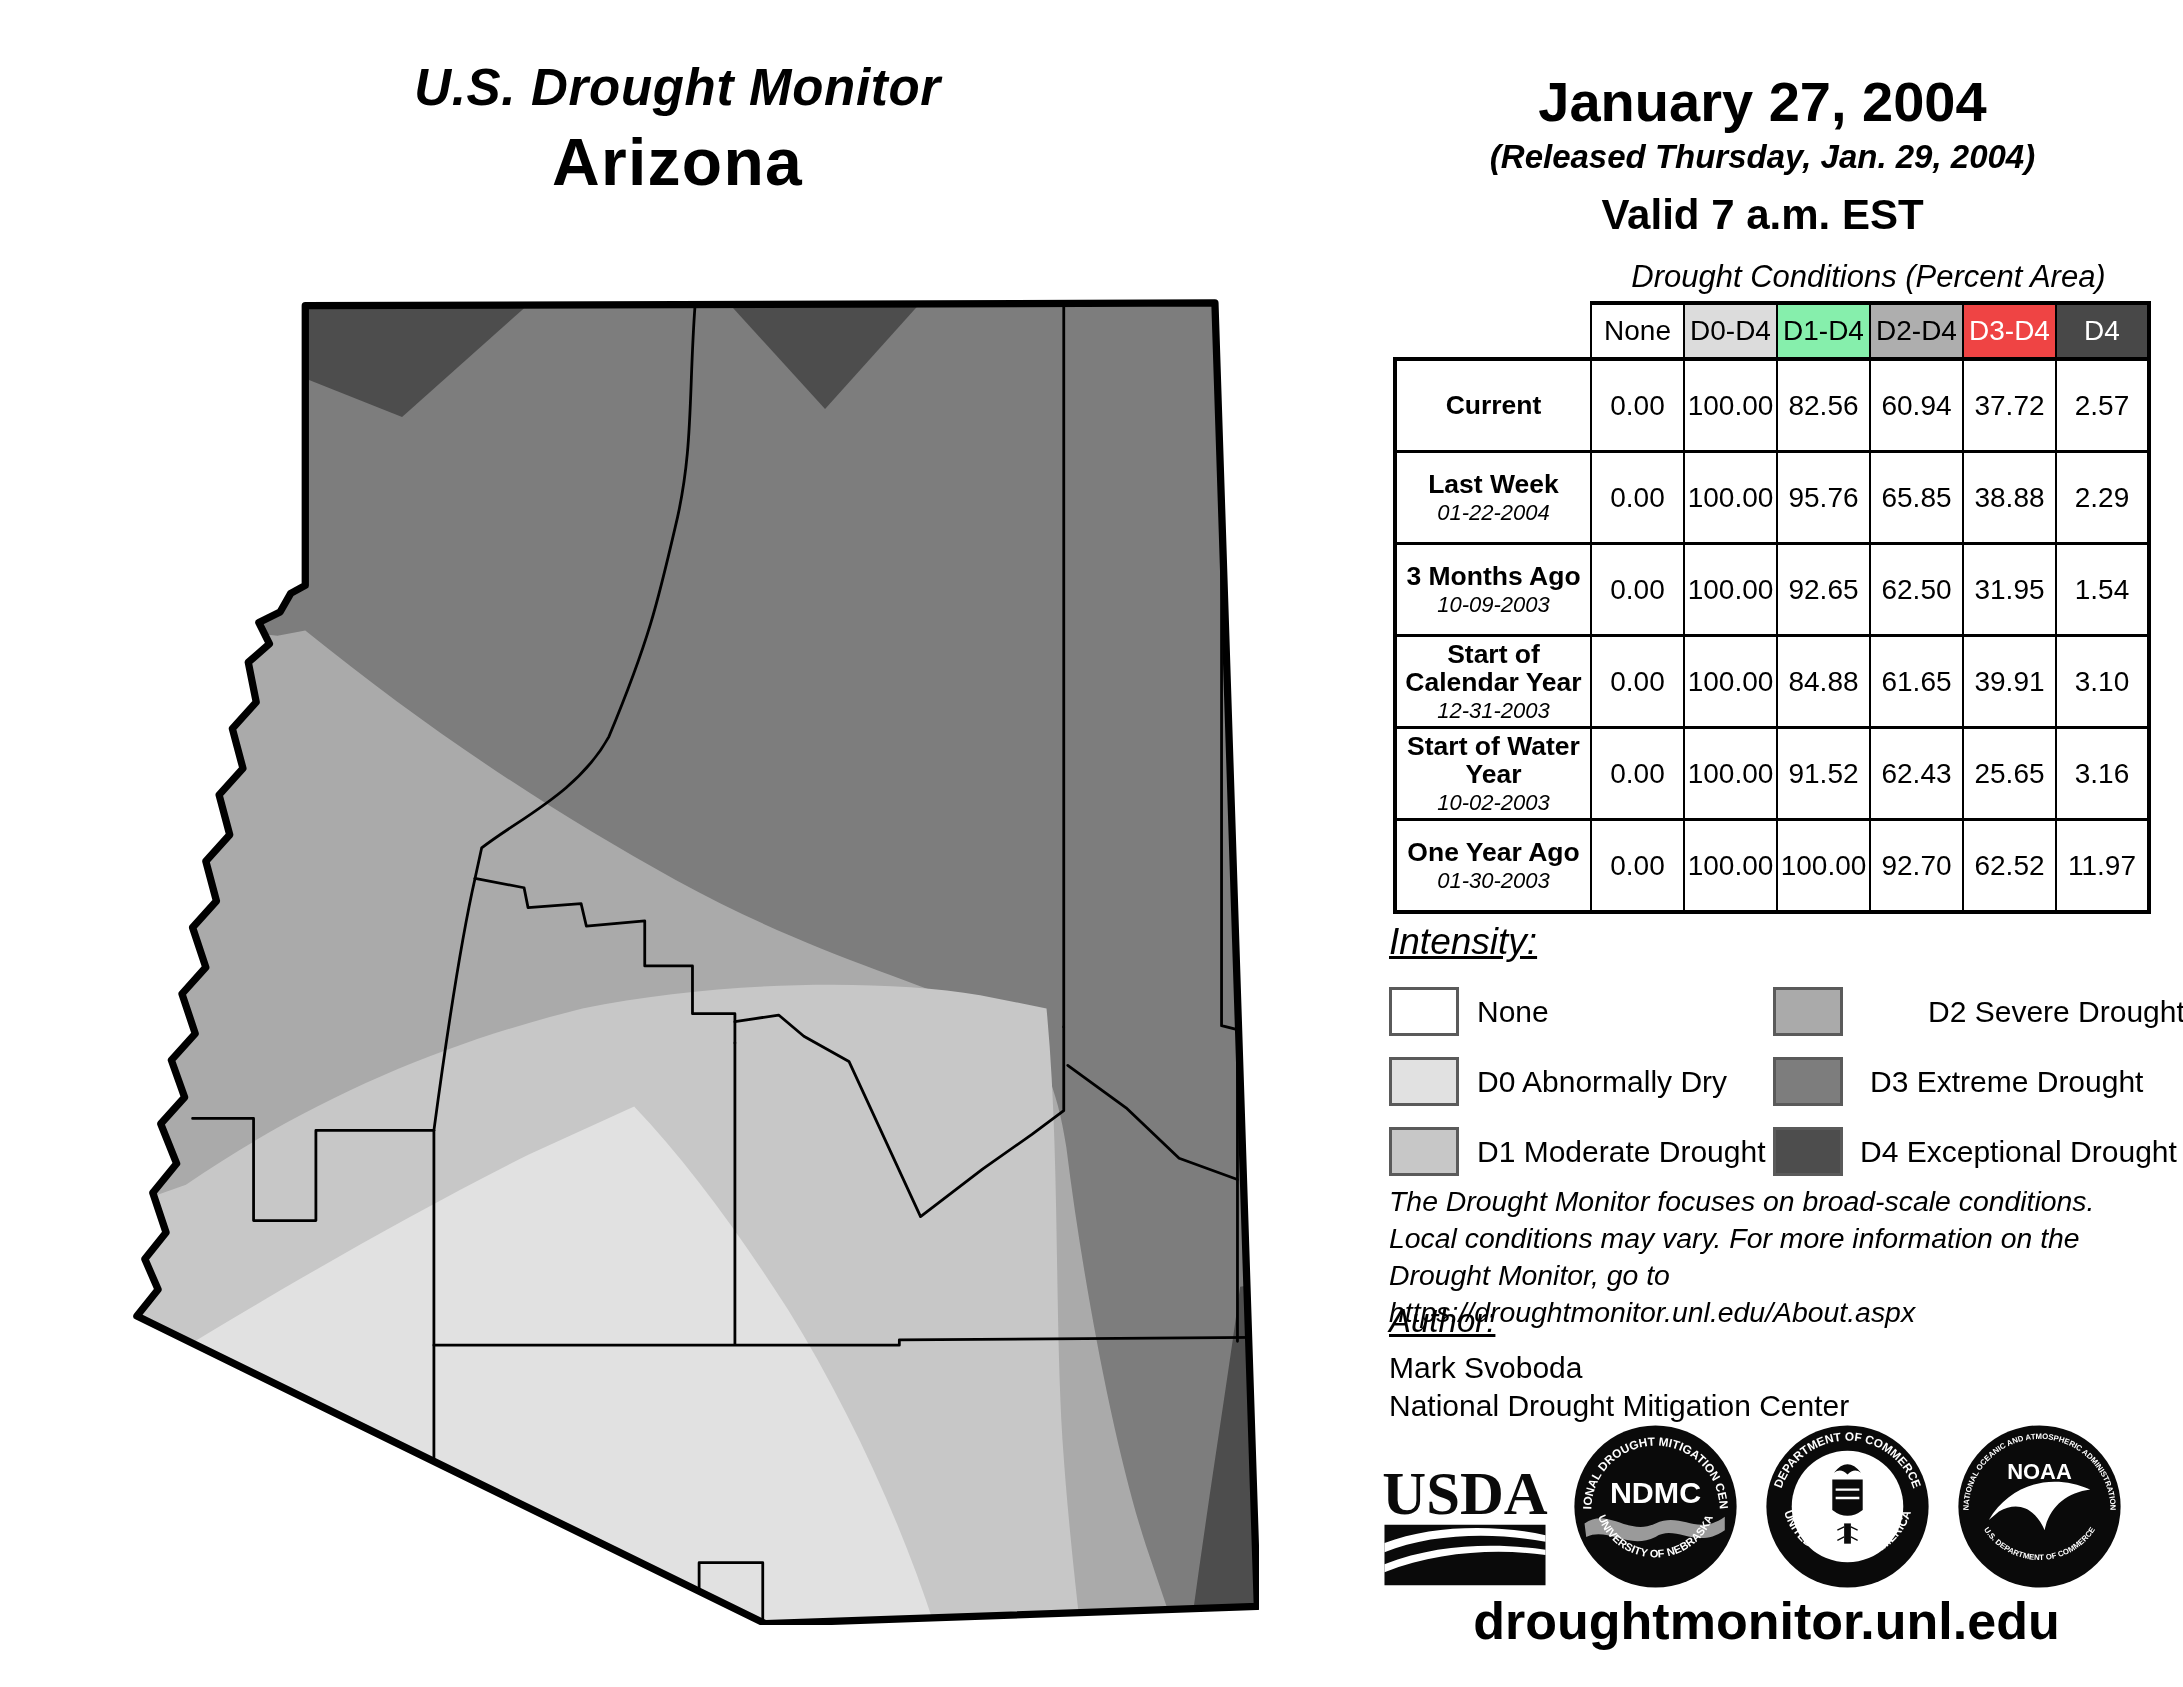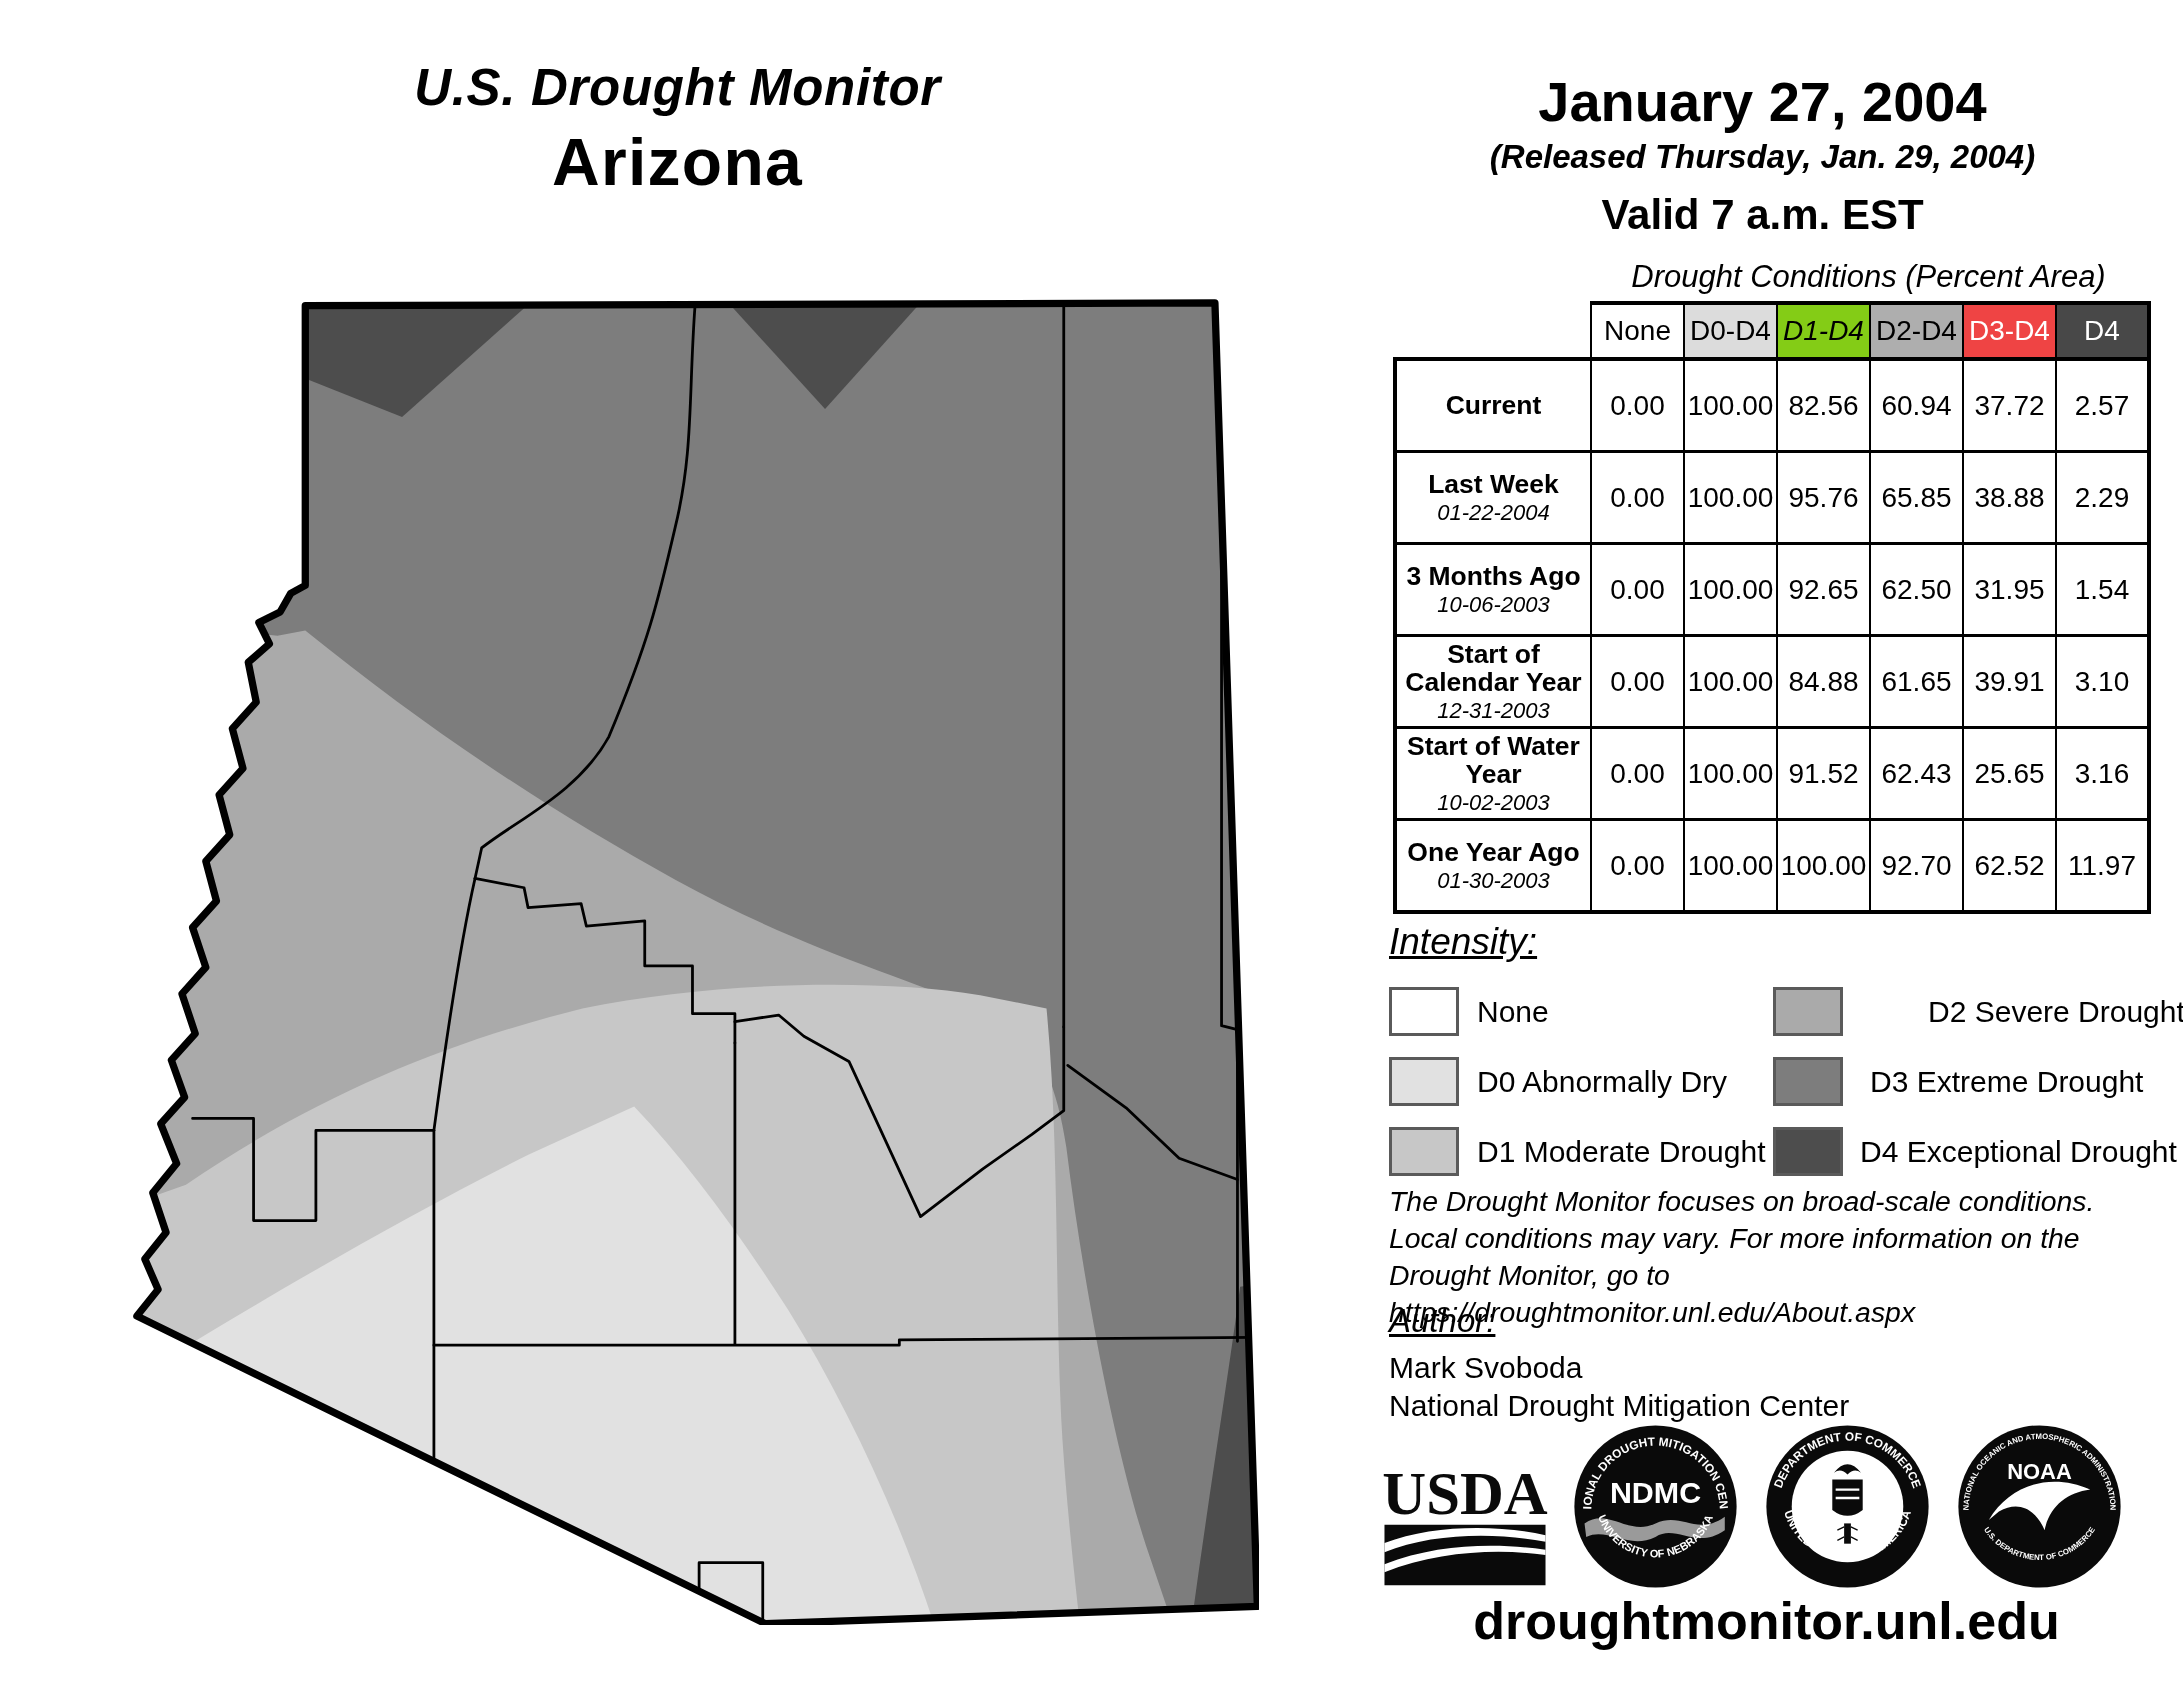--- a/index.html
+++ b/index.html
@@ -121,21 +121,21 @@
       <col style="width:93px">
         <col style="width:93px">
         <col style="width:93px">
         <col style="width:93px">
     </colgroup>
     <tbody>
         <tr class="hdr">
       <td class="corner"></td>
       <td style="background-color: rgb(255, 255, 255);">None</td>
       <td style="background-color: rgb(220, 220, 220);">D0-D4</td>
-      <td style="background-color: #84cc16; font-style: italic;">D1-D4</td>
+      <td style="background-color: #86efac;">D1-D4</td>
       <td style="background-color: rgb(174, 174, 174);">D2-D4</td>
       <td class="w" style="background-color: #ef4444;">D3-D4</td>
       <td class="w last" style="background-color: rgb(72, 72, 72);">D4</td>
     </tr>
     <tr class="body first">
       <td class="lbl">
             <span class="nm">Current</span>
           </td>
       <td>0.00</td>
       <td>100.00</td>
@@ -152,21 +152,21 @@
       <td>0.00</td>
       <td>100.00</td>
       <td>95.76</td>
       <td>65.85</td>
       <td>38.88</td>
       <td class="last">2.29</td>
     </tr>
     <tr class="body">
       <td class="lbl">
             <span class="nm">3 Months Ago</span>
-          <span class="dt">10-06-2003</span>
+          <span class="dt">10-09-2003</span>
           </td>
       <td>0.00</td>
       <td>100.00</td>
       <td>92.65</td>
       <td>62.50</td>
       <td>31.95</td>
       <td class="last">1.54</td>
     </tr>
     <tr class="body">
       <td class="lbl">

